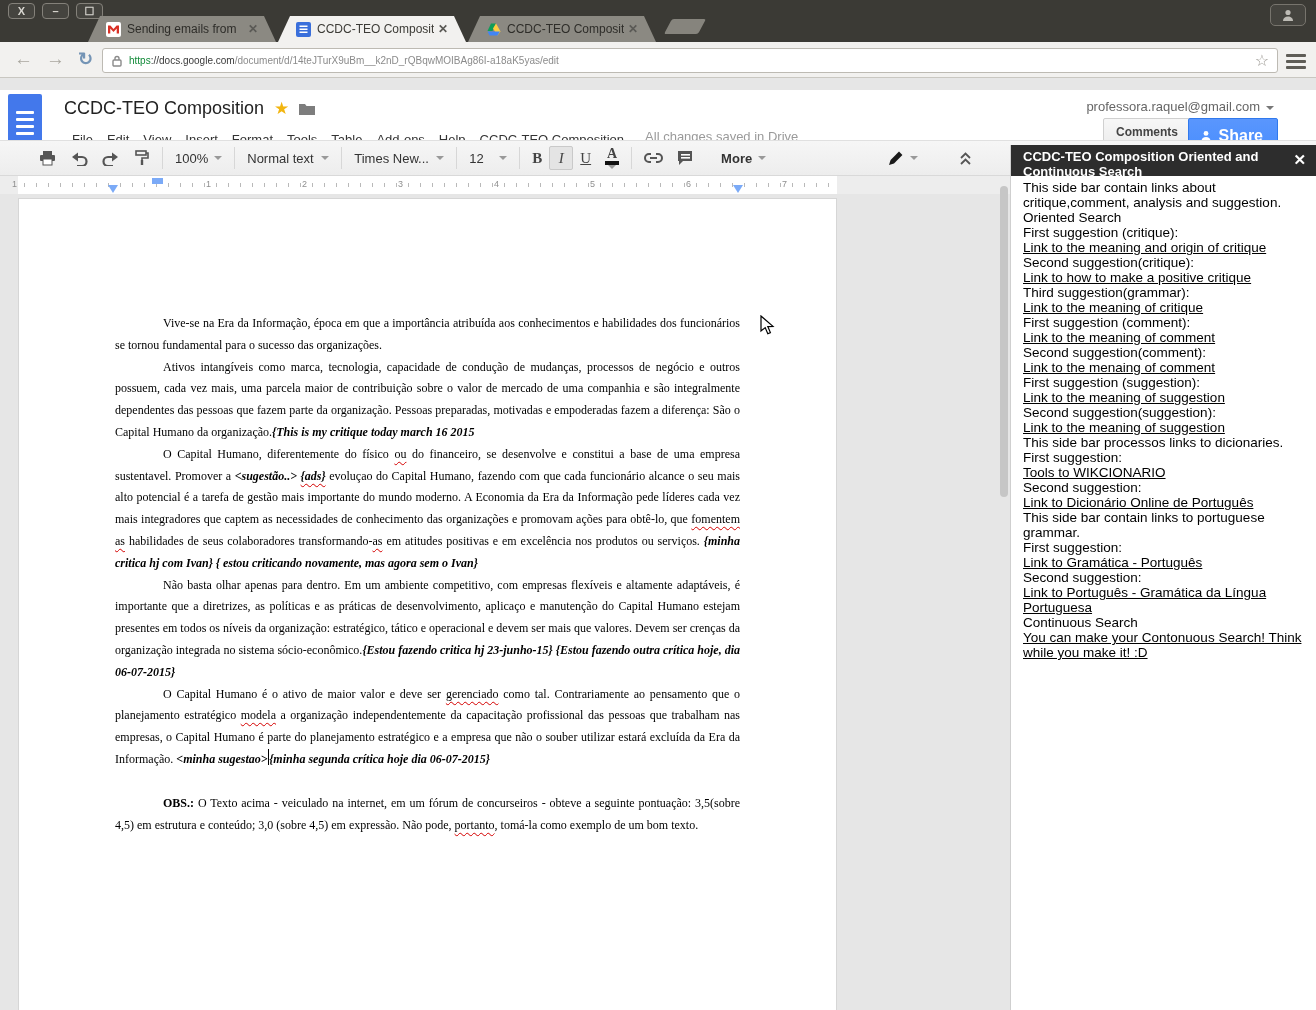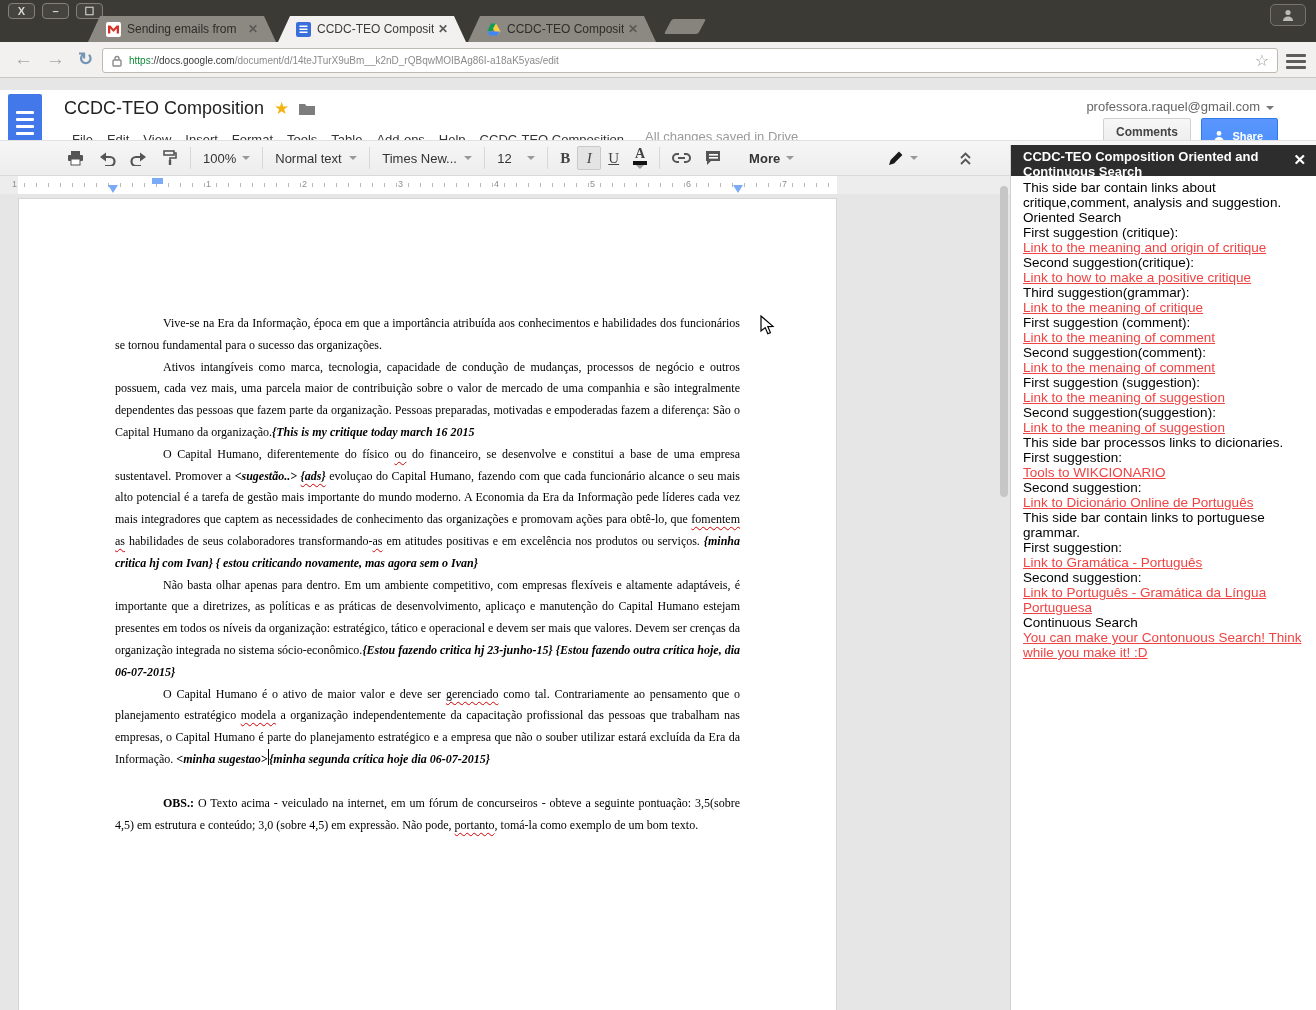--- a/index.html
+++ b/index.html
@@ -52,29 +52,29 @@
   .account { position:absolute; right:42px; top:9px; font-size:13px; color:#666; }
   .account .caret-down { display:inline-block; margin-left:6px; }
   .caret-down { width:0; height:0; border-left:4px solid transparent; border-right:4px solid transparent;
                 border-top:4px solid #777; display:inline-block; vertical-align:middle; }
   .menubar { position:absolute; left:58px; top:36px; font-size:13px; color:#333; display:flex; }
   .menubar span { padding:3px 7px; }
   .save-status { font-size:13px; color:#9a9a9a; padding:3px 7px 3px 14px; }
   .btn-comments { position:absolute; right:125px; top:28px; height:28px; padding:0 12px; font-size:12px;
                   font-weight:bold; color:#444; background:linear-gradient(#f7f7f7,#ececec);
                   border:1px solid #d0d0d0; border-radius:2px; line-height:26px; }
-  .btn-share { position:absolute; right:38px; top:28px; height:28px; padding:8px 14px 0 10px; font-size:11px;
+  .btn-share { position:absolute; right:38px; top:28px; height:28px; padding:8px 14px 0 10px; font-size:16px;
                font-weight:bold; color:#fff; background:linear-gradient(#5a96fd,#4d90fe);
                border:1px solid #3079ed; border-radius:2px; line-height:26px; display:flex; align-items:center;text-decoration:underline; }
   .btn-share svg { margin-right:6px; }
 
   
   .docs-toolbar { position:absolute; left:0; top:140px; width:1316px; height:36px;
                   background:linear-gradient(#f6f6f6,#ededed); border-top:1px solid #e0e0e0;
-                  border-bottom:1px solid #d9d9d9; display:flex; align-items:center; padding-left:60px; }
+                  border-bottom:1px solid #d9d9d9; display:flex; align-items:center; padding-left:32px; }
   .tb { display:flex; align-items:center; justify-content:center; height:24px; padding:0 7px; color:#444; }
   .tb-sep { width:1px; height:22px; background:#d7d7d7; margin:0 5px; }
   .tb-label { font-size:13px; color:#333; }
   .tb .caret-down { margin-left:6px; border-top-color:#999; }
   .tb-bold { font-family:"Liberation Serif", serif; font-weight:bold; font-size:15px; }
   .tb-italic { font-family:"Liberation Serif", serif; font-style:italic; font-size:15px;
                background:#e4e4e4; border:1px solid #c9c9c9; border-radius:2px; width:24px; }
   .tb-under { font-family:"Liberation Serif", serif; text-decoration:underline; font-size:15px; }
   .tb-color { font-family:"Liberation Serif", serif; font-size:14px; font-weight:bold; flex-direction:column; line-height:13px; }
   .tb-color .bar { width:14px; height:4px; background:#111; margin-top:1px; }
@@ -106,21 +106,21 @@
   .doc-scrollthumb { position:absolute; left:1000px; top:186px; width:8px; height:311px;
                      background:#c6c6c6; border-radius:4px; }
 
   
   .sidebar { position:absolute; left:1010px; top:145px; width:306px; height:865px; background:#fff;
              border-left:1px solid #cfcfcf; }
   .sidebar-header { height:31px; background:#2d2d2d; color:#fff; font-size:13px; font-weight:bold;
                     line-height:15px; padding:4px 30px 0 12px; overflow:hidden; position:relative; }
   .sidebar-close { position:absolute; right:10px; top:7px; color:#fff; font-size:15px; font-weight:bold; }
   .sidebar-content { padding:4px 12px 0 12px; font-size:13.5px; line-height:15px; color:#000; }
-  .sline a { color:#ef4444; }
+  .sline a { color:#000000; }
 
   
   .mouse { position:absolute; left:760px; top:315px; z-index:99; }
 </style>
 </head>
 <body>
 
 <div class="titlebar">
   <div class="winbtns">
     <div class="winbtn">X</div>

